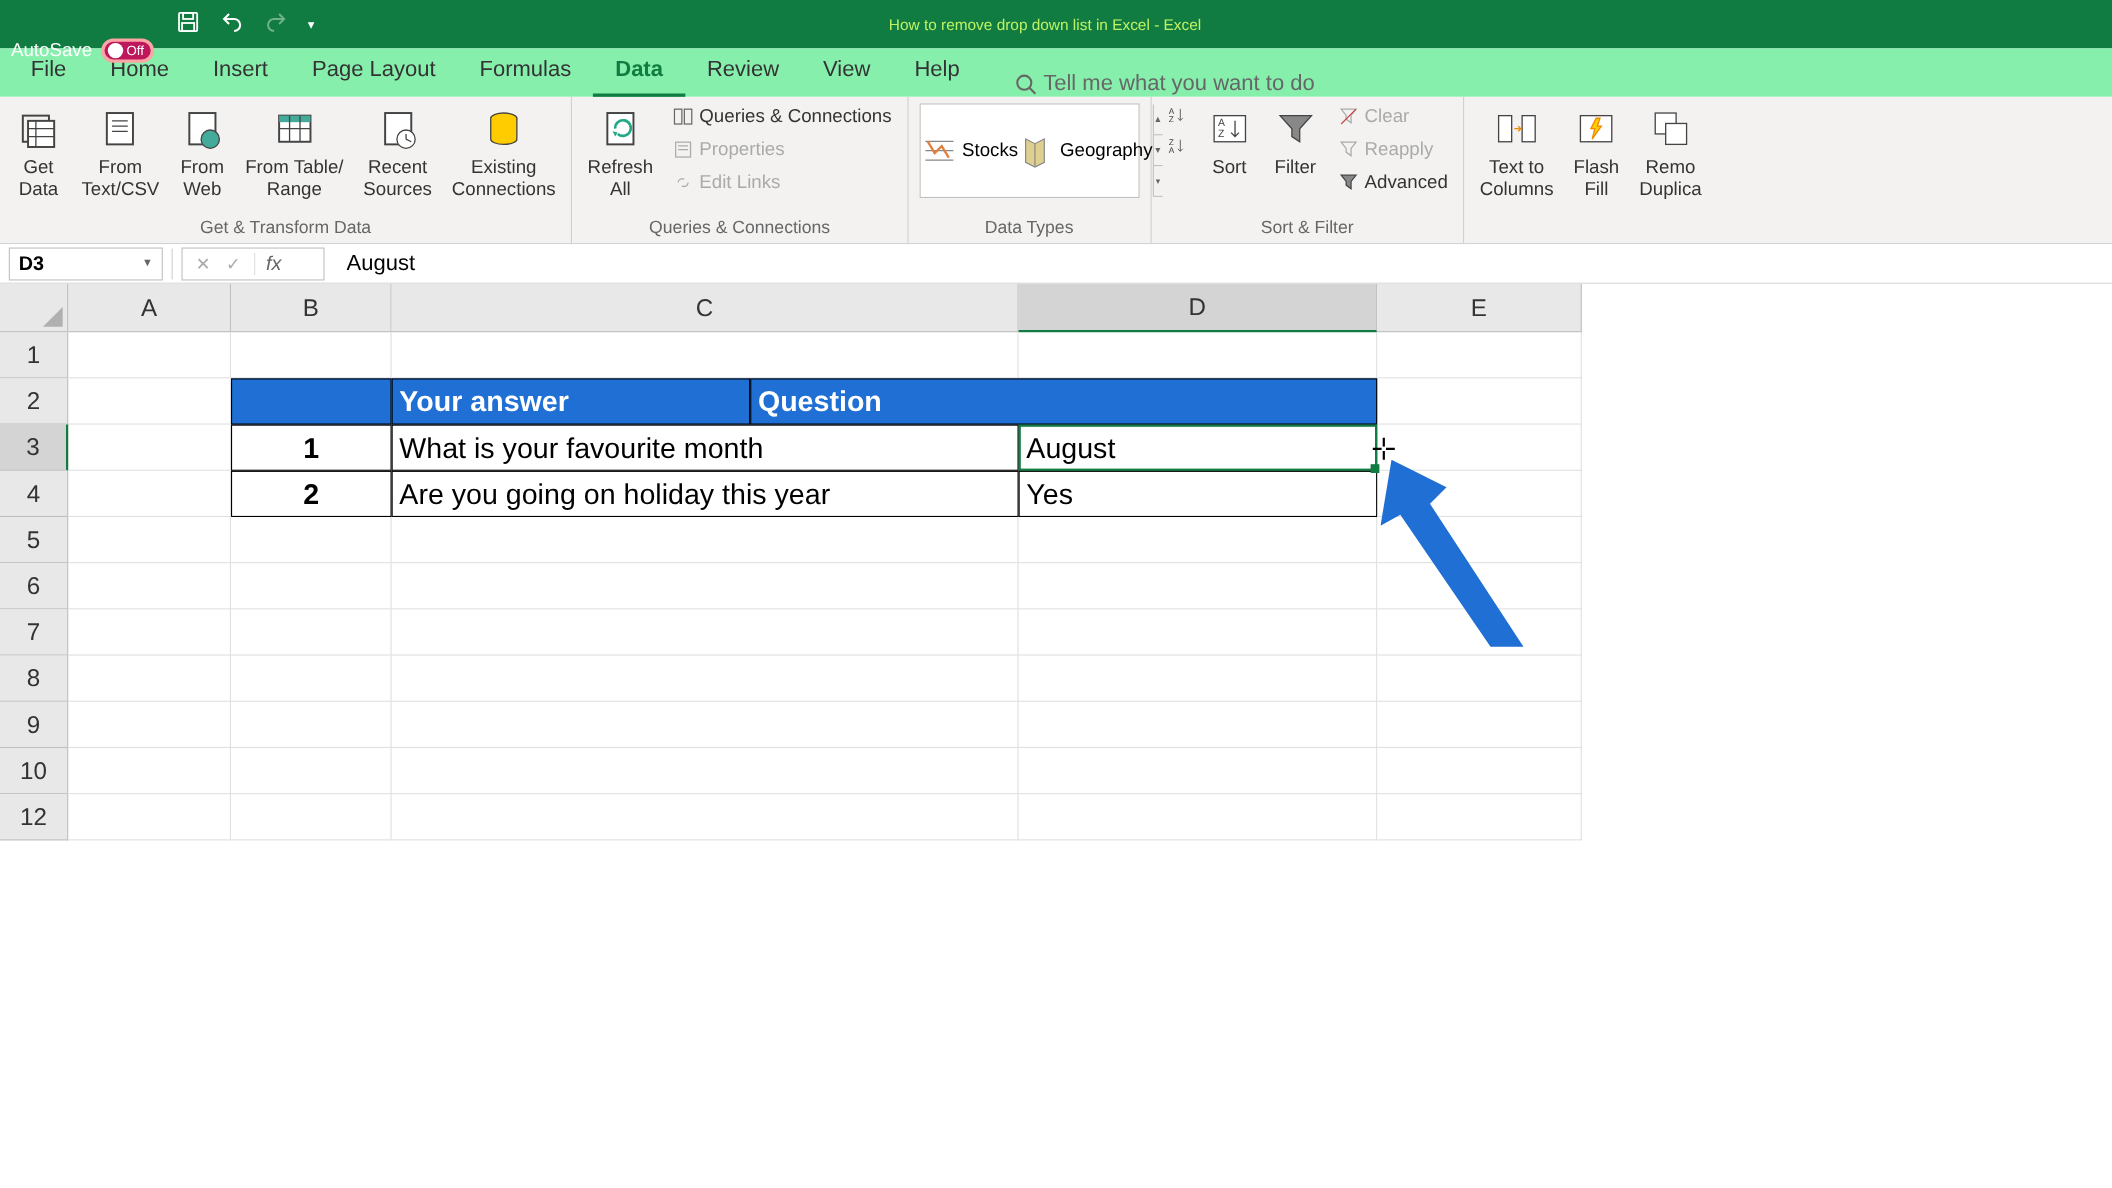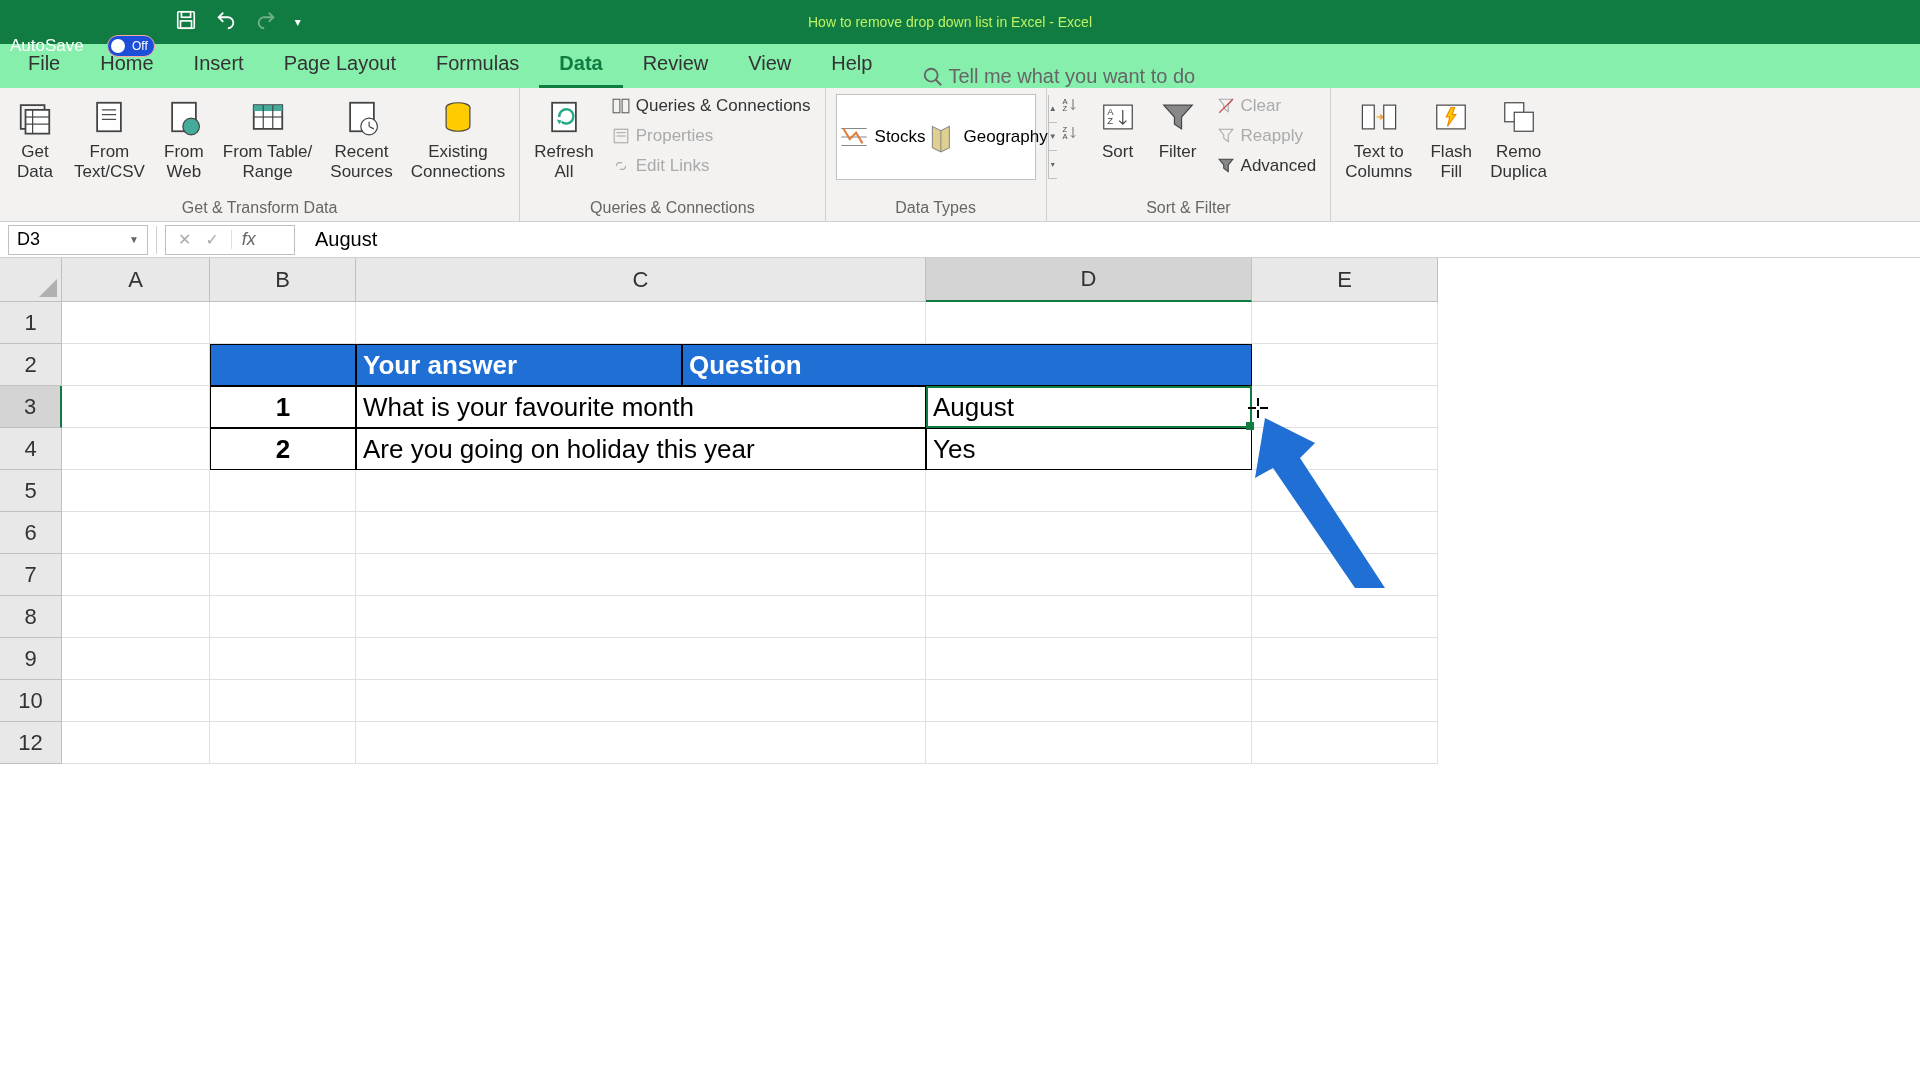--- a/index.html
+++ b/index.html
@@ -7,28 +7,28 @@
 
 .titlebar {
   background: #107c41;
   height: 44px;
   display: flex;
   align-items: center;
   padding: 0 10px;
   color: #fff;
 }
 .autosave {
-  display: flex; align-items: center; gap: 23px;
+  display: flex; align-items: center; gap: 8px;
   font-size: 17px;
   margin-top: 47px;
 }
 .toggle {
-  width: 48px; height: 22px; background: #1d4ed8; border-radius: 11px;
+  width: 48px; height: 22px; background: #be185d; border-radius: 11px;
   position: relative; display: flex; align-items: center;
-  border: 1px solid #fca5a5;
+  border: 3px solid #fca5a5;
 }
 .toggle-knob {
   width: 14px; height: 14px; background: #fff; border-radius: 50%;
   position: absolute; left: 3px;
 }
 .toggle-label { font-size: 12px; color: #fff; position: absolute; right: 6px; }
 .qat { display: flex; gap: 18px; margin-left: 20px; align-items: center; }
 .qat svg { width: 22px; height: 22px; }
 .title-center {
   position: absolute; left: 50%; transform: translateX(-50%);
@@ -102,20 +102,21 @@
 
 .formula-row {
   display: flex; height: 36px; border-bottom: 1px solid #d0d0d0;
   align-items: center; background: #fff;
 }
 .namebox {
   width: 140px; height: 30px; border: 1px solid #c0c0c0;
   margin: 0 8px; display: flex; align-items: center;
   padding: 0 8px; font-size: 18px; justify-content: space-between;
   background: #fff;
+  font-weight: bold;
 }
 .namebox-dd { color: #666; font-size: 10px; }
 .fx-box {
   border: 1px solid #c0c0c0; height: 30px;
   display: flex; align-items: center; margin: 0 8px;
   background: #fff;
 }
 .fx-btns { display: flex; gap: 14px; padding: 0 12px; border-right: 1px solid #e0e0e0; }
 .fx-btns span { color: #aaa; font-size: 16px; }
 .fx-label { padding: 0 10px; color: #666; font-style: italic; font-size: 18px; }

